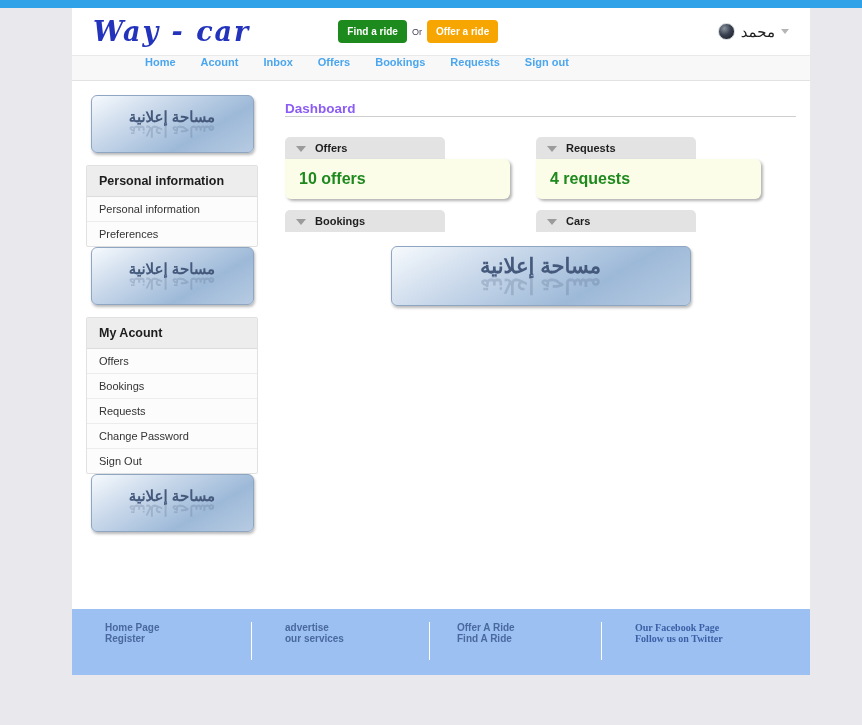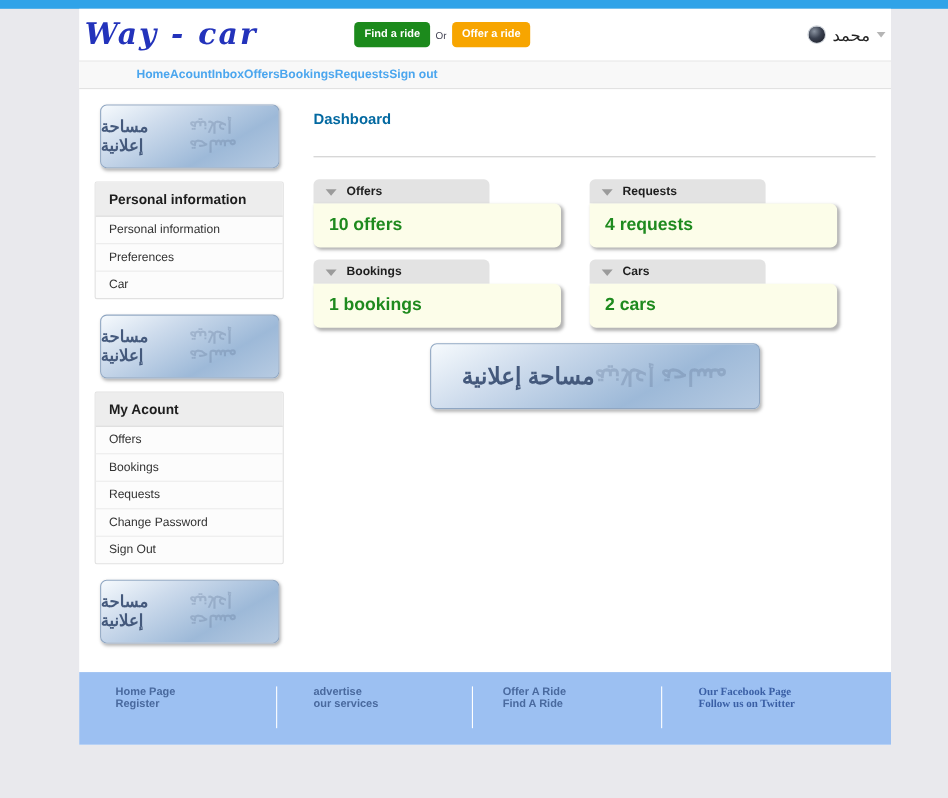--- a/index.html
+++ b/index.html
@@ -4,70 +4,70 @@
 <style>
   * { margin:0; padding:0; box-sizing:border-box; }
   html,body { width:862px; height:725px; overflow:hidden;
     font-family:"Liberation Sans", sans-serif; background:#e9e9ed; }
   a { text-decoration:none; cursor:pointer; }
 
   .topbar { height:8px; background:#30a3e8; }
   .page { width:738px; margin-left:72px; background:#ffffff; }
 
   
-  .site-header { height:47px; display:flex; align-items:center; padding:0 5px; }
+  .site-header { height:47px; display:flex; align-items:center; padding:0 21px; }
   .logo { font-family:"DejaVu Serif", serif; font-style:italic; font-weight:bold;
     font-size:27px; color:#2333bb; letter-spacing:2px;
     text-shadow:2px 2px 2px #aabdе8, 1px 1px 0 #9fb6e6; }
   .header-actions { display:flex; align-items:center; margin-left:88px; }
   .btn { border:none; color:#fff; font-weight:bold; font-size:10px;
     padding:6px 9px; border-radius:4px; font-family:inherit; cursor:pointer; }
   .btn.green { background:#1c8a1c; }
   .btn.orange { background:#f7a500; }
   .or { font-size:9px; font-weight:normal; color:#445; margin:0 5px; }
   .user { margin-left:auto; display:flex; align-items:center; gap:6px; cursor:pointer; }
   .avatar { width:17px; height:17px; border-radius:50%;
     background:radial-gradient(circle at 35% 30%, #8a93a0 0%, #3a4150 45%, #14161f 100%);
     border:1px solid #cfd4da; }
   .username { font-size:15px; color:#222; }
   .caret { width:0; height:0; border-left:4px solid transparent;
     border-right:4px solid transparent; border-top:5px solid #b5b5b5; }
 
   
   .main-nav { height:26px; background:#f8f8f8; border-top:1px solid #e9e9e9;
-    border-bottom:1px solid #e2e2e2; display:flex; align-items:center;
-    padding-left:52px; }
+    border-bottom:1px solid #e2e2e2; display:flex; align-items:flex-start;
+    gap:25px; padding-left:73px; }
   .main-nav a { font-size:11px; font-weight:bold; color:#4ba6ee; }
 
   
   .content { display:flex; padding:14px; gap:27px; min-height:528px; }
 
   .sidebar { width:172px; flex:0 0 172px; }
   .ad-banner { width:163px; height:58px; margin:0 auto 12px; border-radius:6px;
     border:1px solid #8fa6c2;
     background:linear-gradient(150deg,#f6fafd 0%,#cddbec 30%,#9db9d8 68%,#b7cbe2 100%);
     box-shadow:1px 2px 3px rgba(0,0,0,0.28);
-    display:flex; flex-direction:row; align-items:center; justify-content:center;
+    display:flex; flex-direction:column; align-items:center; justify-content:center;
     overflow:hidden; cursor:pointer; }
   .ad-text { font-size:15px; font-weight:bold; color:#44597c; line-height:17px; }
   .ad-text.reflection { transform:scaleY(-1); opacity:0.28; margin-top:-2px;
     color:#5a6f90; }
   .ad-banner.large { width:300px; height:60px; margin:14px auto 0; }
   .ad-banner.large .ad-text { font-size:21px; line-height:23px; }
 
-  .side-panel { border:1px solid #e1e1e1; background:#fcfcfc; margin-bottom:14px;
+  .side-panel { border:1px solid #e1e1e1; background:#fcfcfc; margin-bottom:0;
     border-radius:2px; }
   .side-header { background:#ededed; padding:8px 12px; font-size:12.5px;
     font-weight:bold; color:#1d1d1d; border-bottom:1px solid #dcdcdc; }
   .side-item { display:block; padding:6px 12px; font-size:11px; color:#333;
     border-top:1px solid #ececec; }
   .side-item:first-of-type { border-top:none; }
 
   .main-col { flex:1; }
-  .page-title { font-size:13.5px; font-weight:bold; color:#0369a1; margin:6px 0 26px; }
+  .page-title { font-size:13.5px; font-weight:bold; color:#8b5cf6; margin:6px 0 0; }
   .title-rule { border:none; border-top:1px solid #cecece; margin-bottom:20px; }
 
   .dash-grid { display:grid; grid-template-columns:225px 225px; column-gap:26px;
     row-gap:11px; }
   .dash-tab { width:160px; background:#e3e3e3; border-radius:5px 5px 0 0;
     padding:5px 11px; display:flex; align-items:center; gap:9px; cursor:pointer; }
   .dash-tab .tri { width:0; height:0; border-left:5px solid transparent;
     border-right:5px solid transparent; border-top:6px solid #9b9b9b; margin-top:2px; }
   .dash-tab .t-label { font-size:11px; font-weight:bold; color:#1e1e1e; }
   .dash-box { background:#fcfde9; border-radius:0 6px 6px 6px; padding:11px 14px;
@@ -122,21 +122,20 @@
 
       <div class="ad-banner">
         <span class="ad-text">مساحة إعلانية</span>
         <span class="ad-text reflection">مساحة إعلانية</span>
       </div>
 
       <section class="side-panel">
         <div class="side-header">Personal information</div>
         <a class="side-item">Personal information</a>
         <a class="side-item">Preferences</a>
-        <a class="side-item">Car</a>
       </section>
 
       <div class="ad-banner">
         <span class="ad-text">مساحة إعلانية</span>
         <span class="ad-text reflection">مساحة إعلانية</span>
       </div>
 
       <section class="side-panel">
         <div class="side-header">My Acount</div>
         <a class="side-item">Offers</a>
@@ -177,32 +176,26 @@
           <div class="dash-box">
             <a>4 requests</a>
           </div>
         </section>
 
         <section class="dash-panel">
           <div class="dash-tab">
             <span class="tri"></span>
             <span class="t-label">Bookings</span>
           </div>
-          <div class="dash-box">
-            <a>1 bookings</a>
-          </div>
         </section>
 
         <section class="dash-panel">
           <div class="dash-tab">
             <span class="tri"></span>
             <span class="t-label">Cars</span>
-          </div>
-          <div class="dash-box">
-            <a>2 cars</a>
           </div>
         </section>
 
       </div>
 
       <div class="ad-banner large">
         <span class="ad-text">مساحة إعلانية</span>
         <span class="ad-text reflection">مساحة إعلانية</span>
       </div>
     </main>

